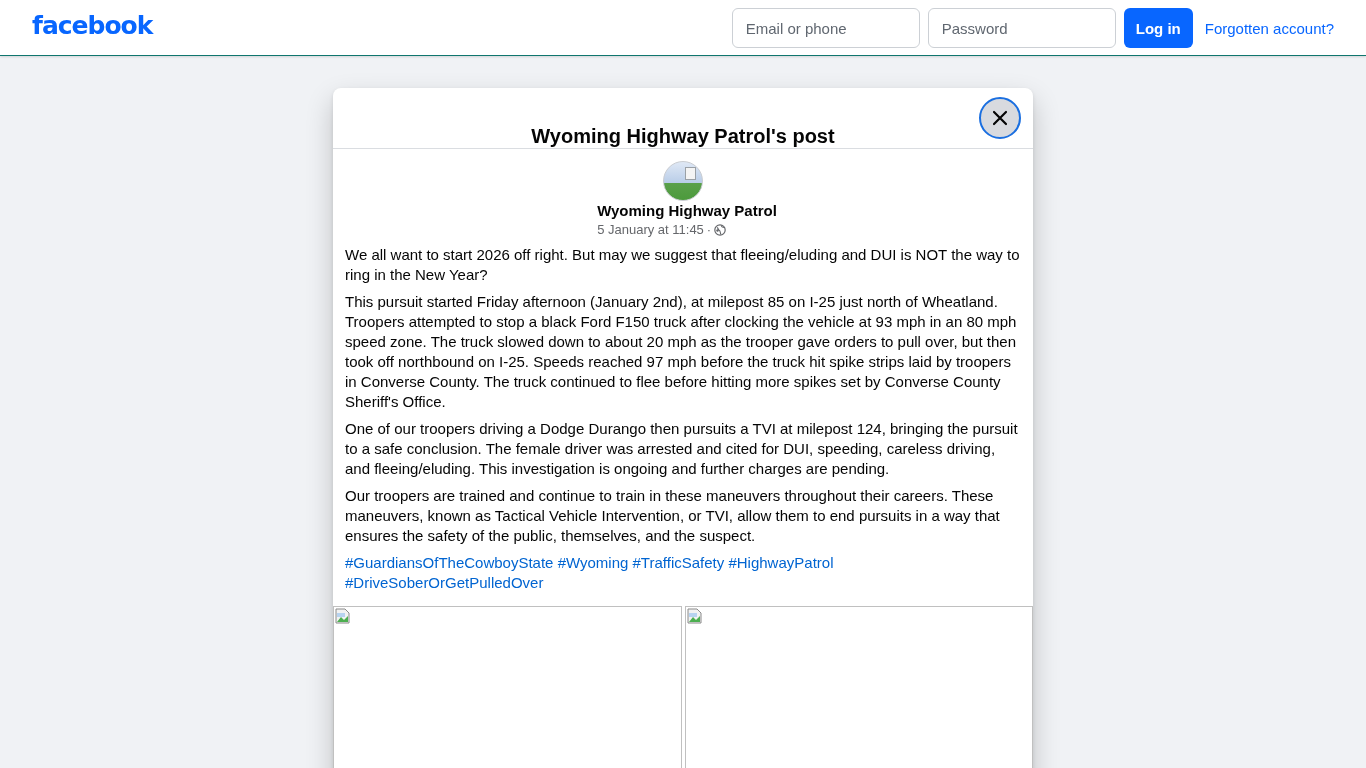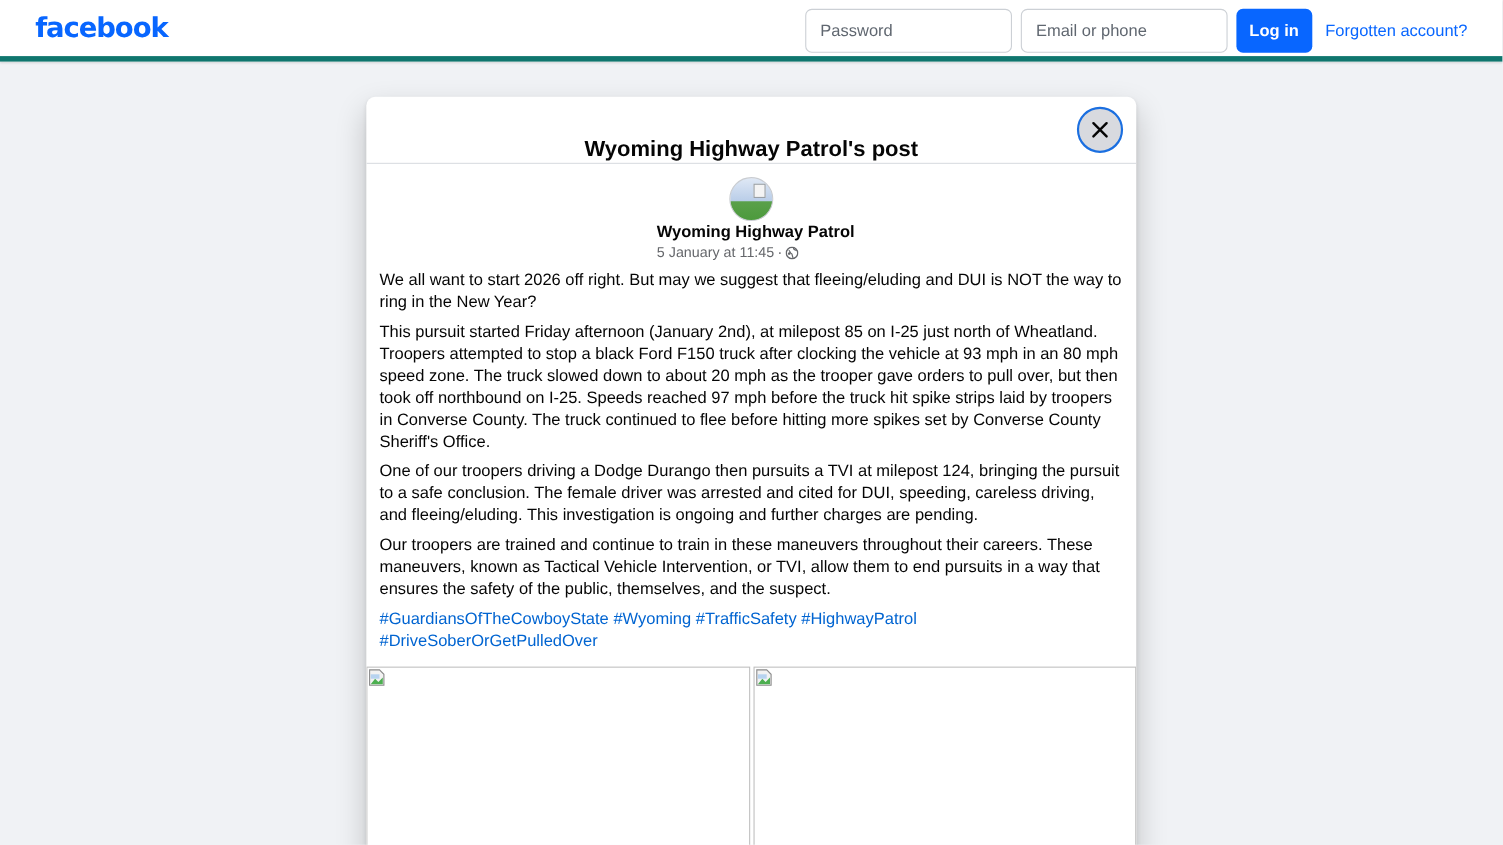--- a/index.html
+++ b/index.html
@@ -1,19 +1,19 @@
 <!DOCTYPE html>
 <html><head>
 <meta charset="utf-8">
 <style>
   * { box-sizing: border-box; margin: 0; padding: 0; }
   html, body { width: 1366px; height: 768px; overflow: hidden; }
   body { background: #f0f2f5; font-family: "Liberation Sans", "DejaVu Sans", sans-serif; color: #050505; position: relative; }
 
-  .topbar { position: absolute; left: 0; top: 0; width: 1366px; height: 56px; background: #ffffff; box-shadow: 0 1px 2px rgba(0,0,0,0.12); border-bottom: 5px solid #0f766e; }
+  .topbar { position: absolute; left: 0; top: 0; width: 1366px; height: 56px; background: #ffffff; box-shadow: 0 1px 2px rgba(0,0,0,0.12); border-bottom: 1px solid #0f766e; }
   .logo { position: absolute; left: 32px; top: 11px; font-family: "DejaVu Sans", sans-serif; font-weight: bold; font-size: 25px; letter-spacing: -1px; color: #0866ff; }
   .login { position: absolute; top: 8px; right: 32px; display: flex; align-items: center; gap: 8px; }
   .field { width: 188px; height: 40px; border: 1px solid #ccd0d5; border-radius: 6px; background: #fff; font-size: 15px; padding: 0 13px; color: #606770; font-family: "Liberation Sans", sans-serif; outline: none; }
   .field::placeholder { color: #606770; }
   .login-btn { height: 40px; padding: 12px 12px; background: #0866ff; color: #fff; border: none; border-radius: 6px; font-weight: bold; font-size: 15px; font-family: "Liberation Sans", sans-serif; margin-left: 0; }
   .forgot { color: #0866ff; font-size: 15px; text-decoration: none; margin-left: 4px; white-space: nowrap; }
 
   .modal { position: absolute; left: 333px; top: 88px; width: 700px; height: 700px; background: #fff; border-radius: 8px 8px 0 0; box-shadow: 0 12px 28px rgba(0,0,0,0.2), 0 2px 4px rgba(0,0,0,0.1); overflow: hidden; }
   .modal-header { height: 61px; border-bottom: 1px solid #dadde1; display: flex; align-items: flex-end; justify-content: center; position: relative; }
   .modal-title { font-size: 20px; font-weight: bold; color: #050505; }
@@ -35,22 +35,22 @@
   .images { display: flex; gap: 3px; margin-top: 13px; }
   .img-box { width: 349px; height: 210px; border: 1px solid #c0c0c0; background: #fff; position: relative; }
   .broken { position: absolute; left: 1px; top: 1px; width: 16px; height: 16px; }
 </style>
 </head>
 <body>
 
 <div class="topbar">
   <div class="logo">facebook</div>
   <div class="login">
+    <input class="field" type="text" placeholder="Email or phone" style="">
     <input class="field" type="password" placeholder="Password" style="">
-    <input class="field" type="text" placeholder="Email or phone" style="">
     <button class="login-btn">Log in</button>
     <a class="forgot" href="#">Forgotten account?</a>
   </div>
 </div>
 
 <div class="modal">
   <div class="modal-header">
     <h2 class="modal-title">Wyoming Highway Patrol's post</h2>
     <div class="close-btn">
       <svg viewBox="0 0 20 20">

